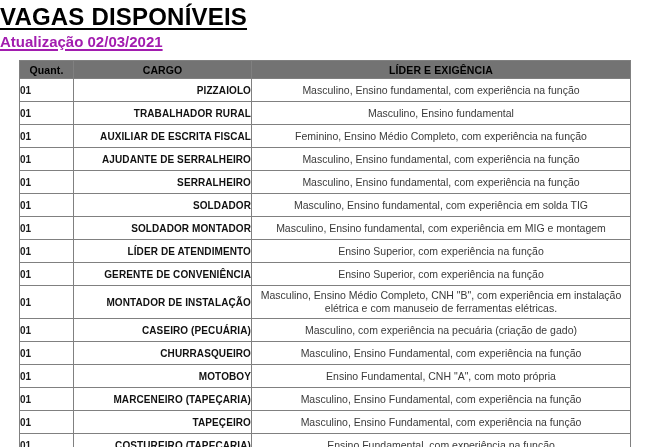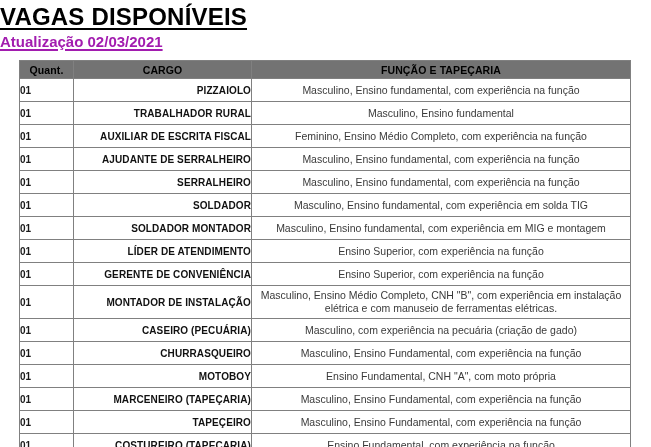--- a/index.html
+++ b/index.html
@@ -111,21 +111,21 @@
     <table class="vagas">
       <colgroup>
         <col class="c-qtd">
         <col class="c-cargo">
         <col class="c-func">
       </colgroup>
       <thead>
         <tr>
           <th>Quant.</th>
           <th>CARGO</th>
-          <th>FUNÇÃO E TAPEÇARIA</th>
+          <th>LÍDER E EXIGÊNCIA</th>
         </tr>
       </thead>
       <tbody id="table-body">
           <tr class="row-std">
             <td class="qtd">01</td>
             <td class="cargo">PIZZAIOLO</td>
             <td class="func">Masculino, Ensino fundamental, com experiência na função</td>
           </tr>
           <tr class="row-std">
             <td class="qtd">01</td>

